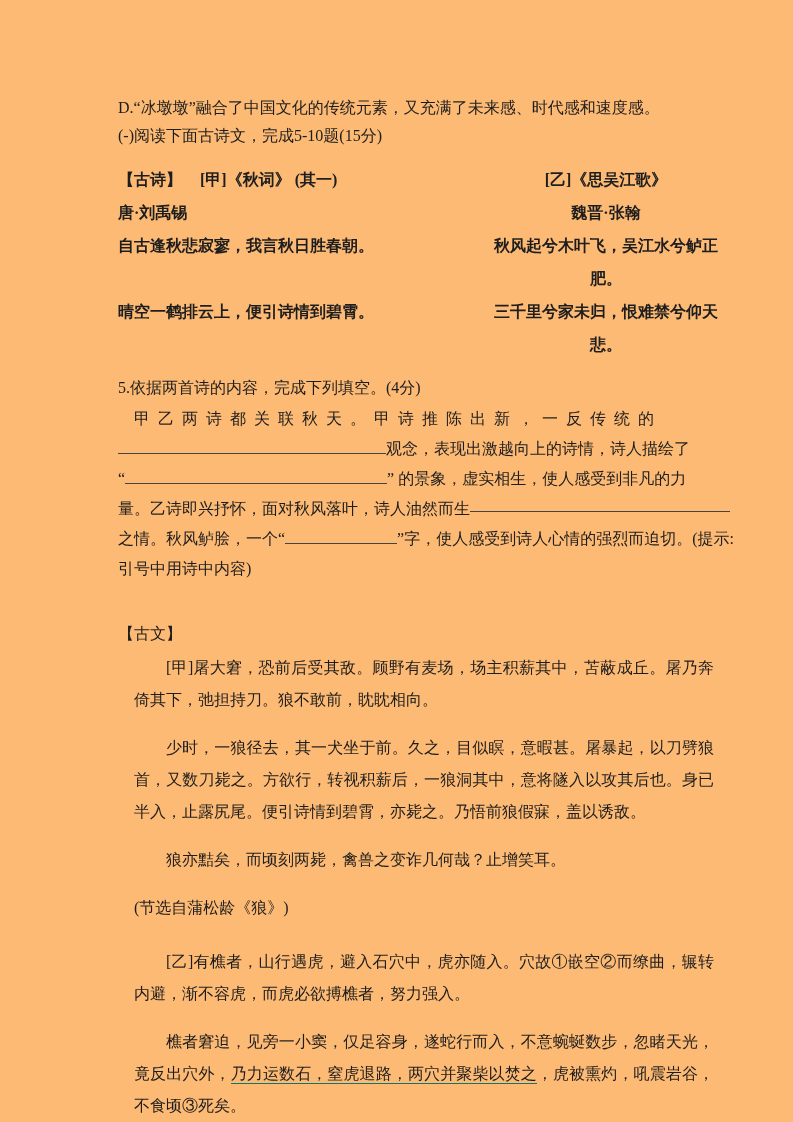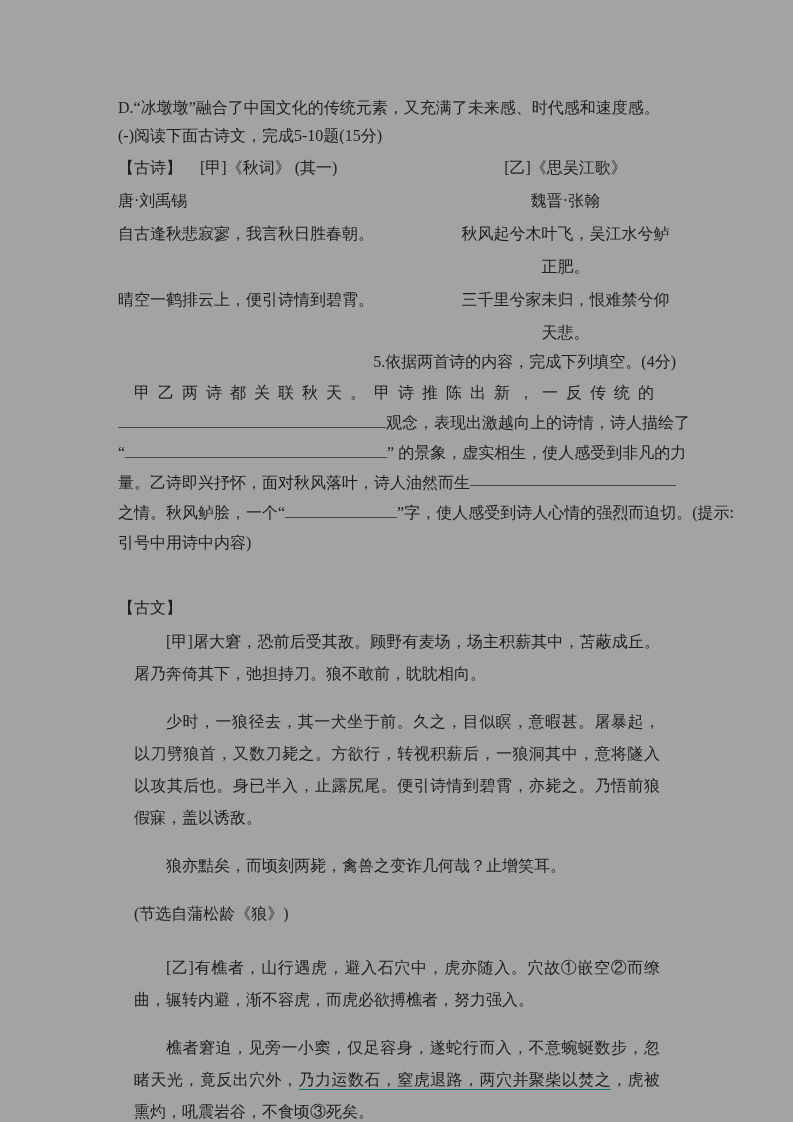--- a/index.html
+++ b/index.html
@@ -1,43 +1,43 @@
 <!DOCTYPE html>
 <html lang="zh"><head>
 <meta charset="utf-8">
 <style>
   html, body { margin: 0; padding: 0; background: #ffffff; }
   .page {
     position: relative;
     width: 793px;
     height: 1122px;
     margin: 0 auto;
-    background: #a3a3a3;
+    background: #fdba74;
     box-sizing: border-box;
-    padding: 97px 117px 0 118px;
+    padding: 97px 63px 0 118px;
     overflow: hidden;
     font-family: "Liberation Serif", "DejaVu Serif", serif;
     font-size: 16px;
     color: #1d1d1d;
   }
   .d-line { line-height: 22px; }
   .sec { margin-top: 50px; line-height: 22px; }
   .intro { margin-top: 6px; line-height: 22px; }
 
   
-  .poems { margin-top: 4px; }
+  .poems { margin-top: 16px; font-weight: bold; }
   .poem-row { display: flex; line-height: 33px; }
   .poem-col { width: 50%; }
   .poem-col.left { text-align: left; }
   .poem-col.left.center { }
   .poem-col.right { text-align: center; box-sizing: border-box; padding-left: 58px; }
   .poem-title-left { display: flex; gap: 18px; }
 
   
-  .q5h { margin-top: 2px; line-height: 22px; text-align: right; }
+  .q5h { margin-top: 16px; line-height: 22px; }
   .q5line { line-height: 30px; white-space: nowrap; }
   .q5line.first { margin-top: 5px; letter-spacing: 8px; text-indent: 16px; }
   .blank {
     display: inline-block;
     border-bottom: 1px solid #444;
     height: 17px;
     vertical-align: baseline;
   }
   .b268 { width: 268px; }
   .b262 { width: 262px; }

